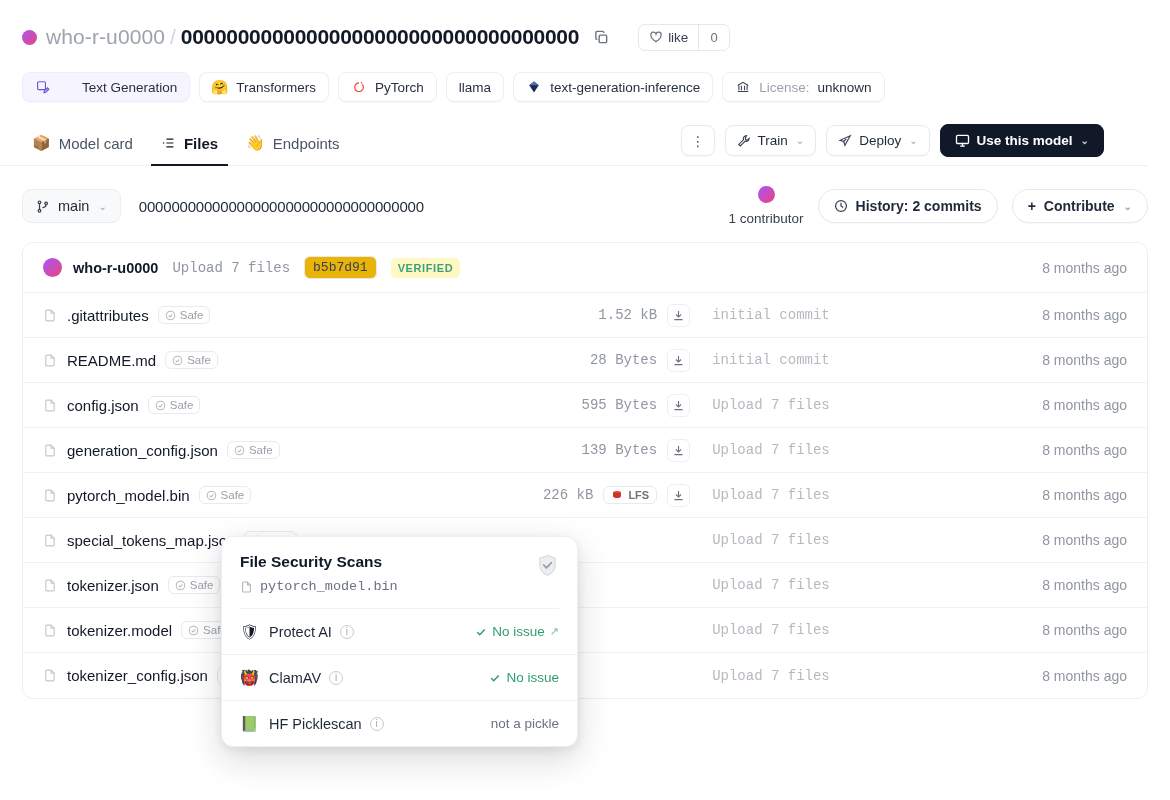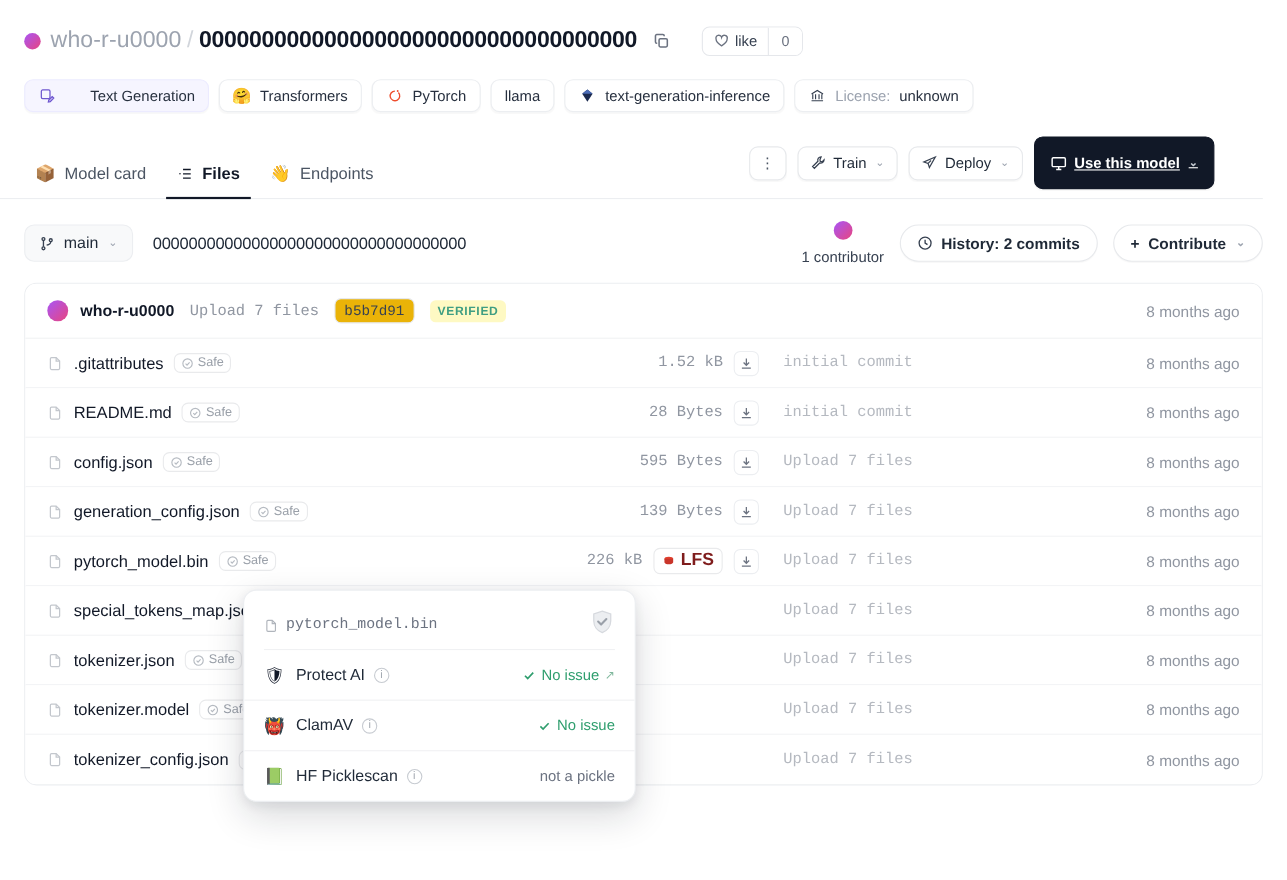--- a/index.html
+++ b/index.html
@@ -68,21 +68,21 @@
   .tab .t-ico { font-size: 15px; display:flex; align-items:center; }
 
   .actions { display:flex; align-items:center; gap:10px; padding-right: 22px; padding-bottom: 8px; }
   .btn {
     display:flex; align-items:center; gap:7px; height:31px; padding: 0 11px;
     border:1px solid #e7e9ec; border-radius:8px; background:#fff;
     font-size:13.5px; color:#1f2937; cursor:pointer; white-space:nowrap;
     box-shadow: 0 1px 1px rgba(16,24,40,0.03);
   }
   .btn.icon-only { padding: 0 9px; color:#4b5563; }
-  .btn.dark { background:#111827; border-color:#111827; color:#fff; font-weight:700; padding: 0 14px; height:48px;text-decoration:underline;}
+  .btn.dark { background:#111827; border-color:#111827; color:#fff; font-weight:700; padding: 0 14px; height:33px;}
   .caret { font-size:10px; color:#9ca3af; margin-left:1px; }
   .btn.dark .caret { color:#c9ced6; }
 
   
   .sub-row {
     display:flex; align-items:center; justify-content:space-between;
     padding: 20px 22px 16px 22px;
   }
   .sub-left { display:flex; align-items:center; gap: 18px; }
   .branch-btn {
@@ -136,21 +136,21 @@
   .safe-badge {
     display:inline-flex; align-items:center; gap:4px; margin-left:9px;
     border:1px solid #e9eaec; border-radius:6px; padding: 2px 6px;
     font-size:11.5px; color:#9aa0a9; background:#fff; cursor:pointer;
   }
   .f-spacer { flex:1; }
   .f-size { font-family:"Liberation Mono", monospace; font-size:14px; color:#9096a1; white-space:nowrap; }
   .lfs-badge {
     display:inline-flex; align-items:center; gap:5px; margin-left:10px;
     border:1px solid #e9eaec; border-radius:6px; padding: 2px 7px;
-    font-size:16px; font-weight:700; color:#7f1d1d; background:#fff; cursor:pointer;
+    font-size:11px; font-weight:700; color:#737373; background:#fff; cursor:pointer;
   }
   .dl-btn {
     margin-left:10px; width:23px; height:23px; border:1px solid #eceef1; border-radius:6px;
     display:flex; align-items:center; justify-content:center; color:#6b7280; cursor:pointer; background:#fff;
   }
   .f-commit { font-family:"Liberation Mono", monospace; font-size:14px; color:#b5b9c0;
     width: 330px; margin-left: 22px; white-space:nowrap; }
   .f-time { font-size:14px; color:#9096a1; white-space:nowrap; margin-left:auto; }
 
   
@@ -559,20 +559,21 @@
           </span>
           <span class="f-spacer"></span>
           <span class="f-commit">Upload 7 files</span>
           <span class="f-time">8 months ago</span>
         </div>
       </div>
   </div>
 
   <div class="sec-popup">
     <div class="sec-head">
+      <div class="sec-title">File Security Scans</div>
       <div class="sec-file">
         <svg width="13" height="14" viewBox="0 0 16 16" fill="none" stroke="#b0b5bc" stroke-width="1.3">
           <path d="M9.2 1.8H4.4a1.2 1.2 0 0 0-1.2 1.2v10a1.2 1.2 0 0 0 1.2 1.2h7.2a1.2 1.2 0 0 0 1.2-1.2V5.4z"></path>
           <path d="M9.2 1.8v3.6h3.6"></path>
         </svg>
         <span>pytorch_model.bin</span>
       </div>
       <span class="sec-shield">
         <svg width="25" height="25" viewBox="0 0 24 24" fill="none">
           <path d="M12 2.4l7.4 2.6v6.1c0 4.6-3.1 8.6-7.4 10.2-4.3-1.6-7.4-5.6-7.4-10.2V5z" fill="#eceef1" stroke="#d6d9de" stroke-width="1.1"></path>

